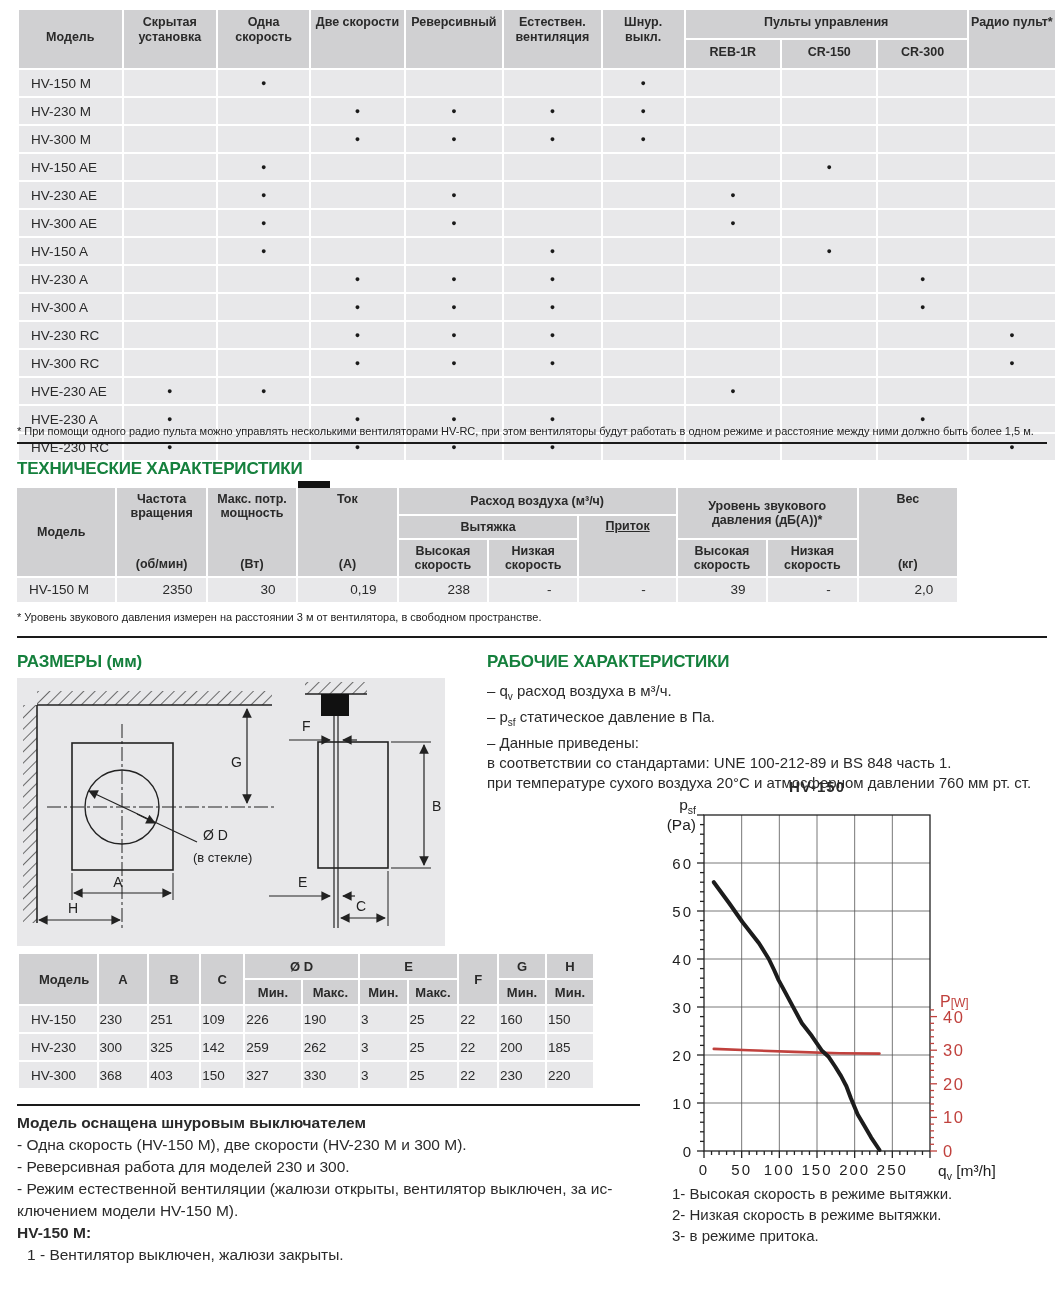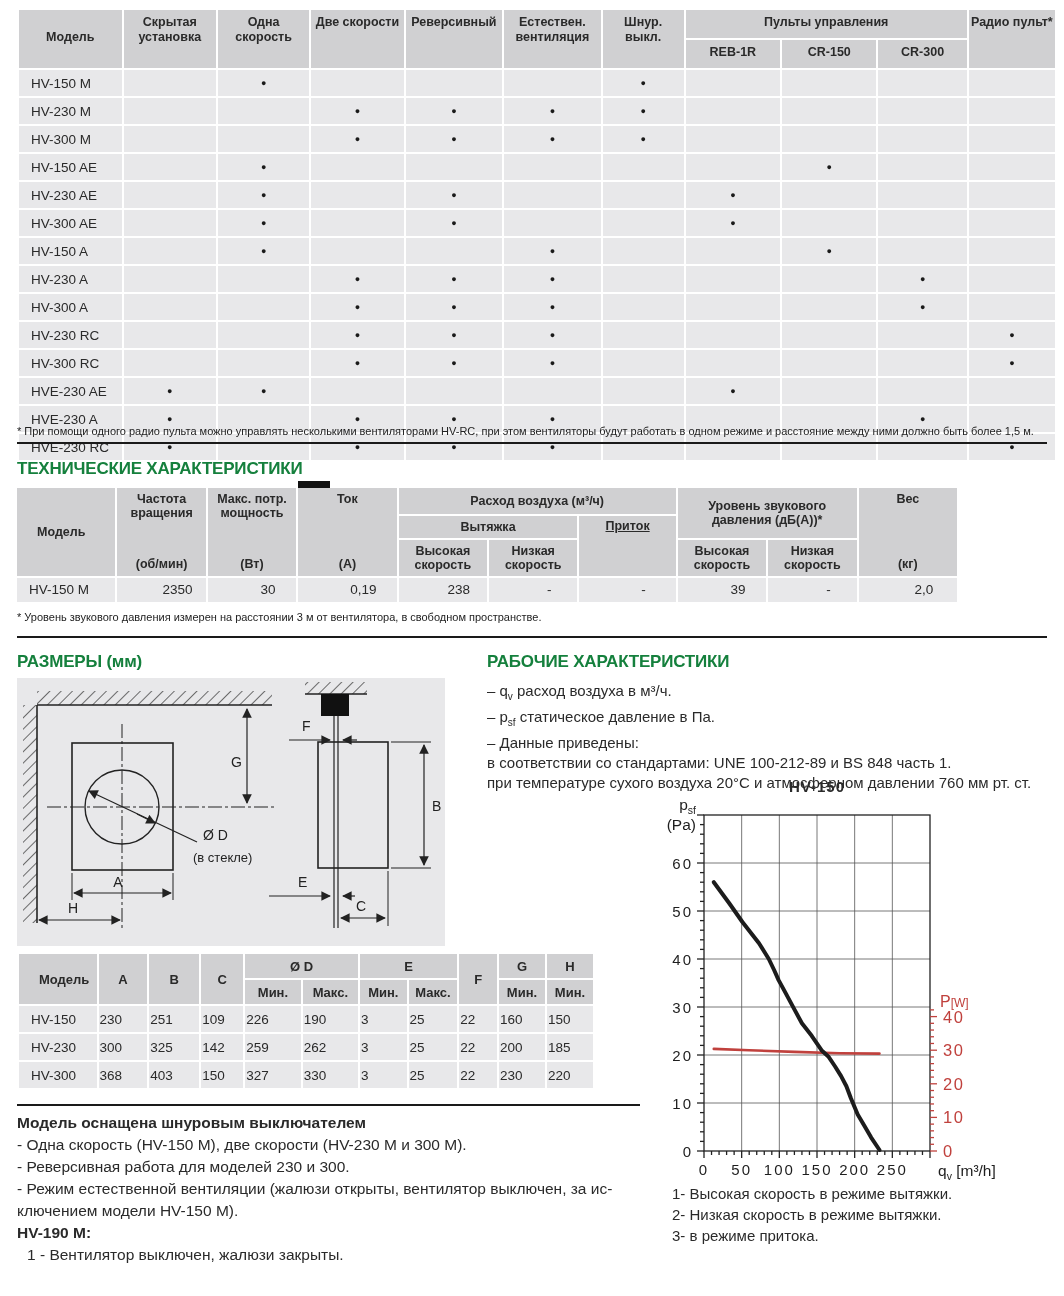--- a/index.html
+++ b/index.html
@@ -619,15 +619,15 @@
     <div>3- в режиме притока.</div>
   </div>
 
 <div class="abs rule" style="left:17px;top:1104px;width:623px;"></div>
 <div class="abs bnotes" style="left:17px;top:1112px;width:625px;" id="bottom-notes">
     <div class="b ">Модель оснащена шнуровым выключателем</div>
     <div class="">- Одна скорость (HV-150 M), две скорости (HV-230 M и 300 M).</div>
     <div class="">- Реверсивная работа для моделей 230 и 300.</div>
     <div class="">- Режим естественной вентиляции (жалюзи открыты, вентилятор выключен, за ис-</div>
     <div class="">ключением модели HV-150 M).</div>
-    <div class="b ">HV-190 M:</div>
+    <div class="b ">HV-150 M:</div>
     <div class="ind">1 - Вентилятор выключен, жалюзи закрыты.</div>
   </div>
 
 </body></html>

